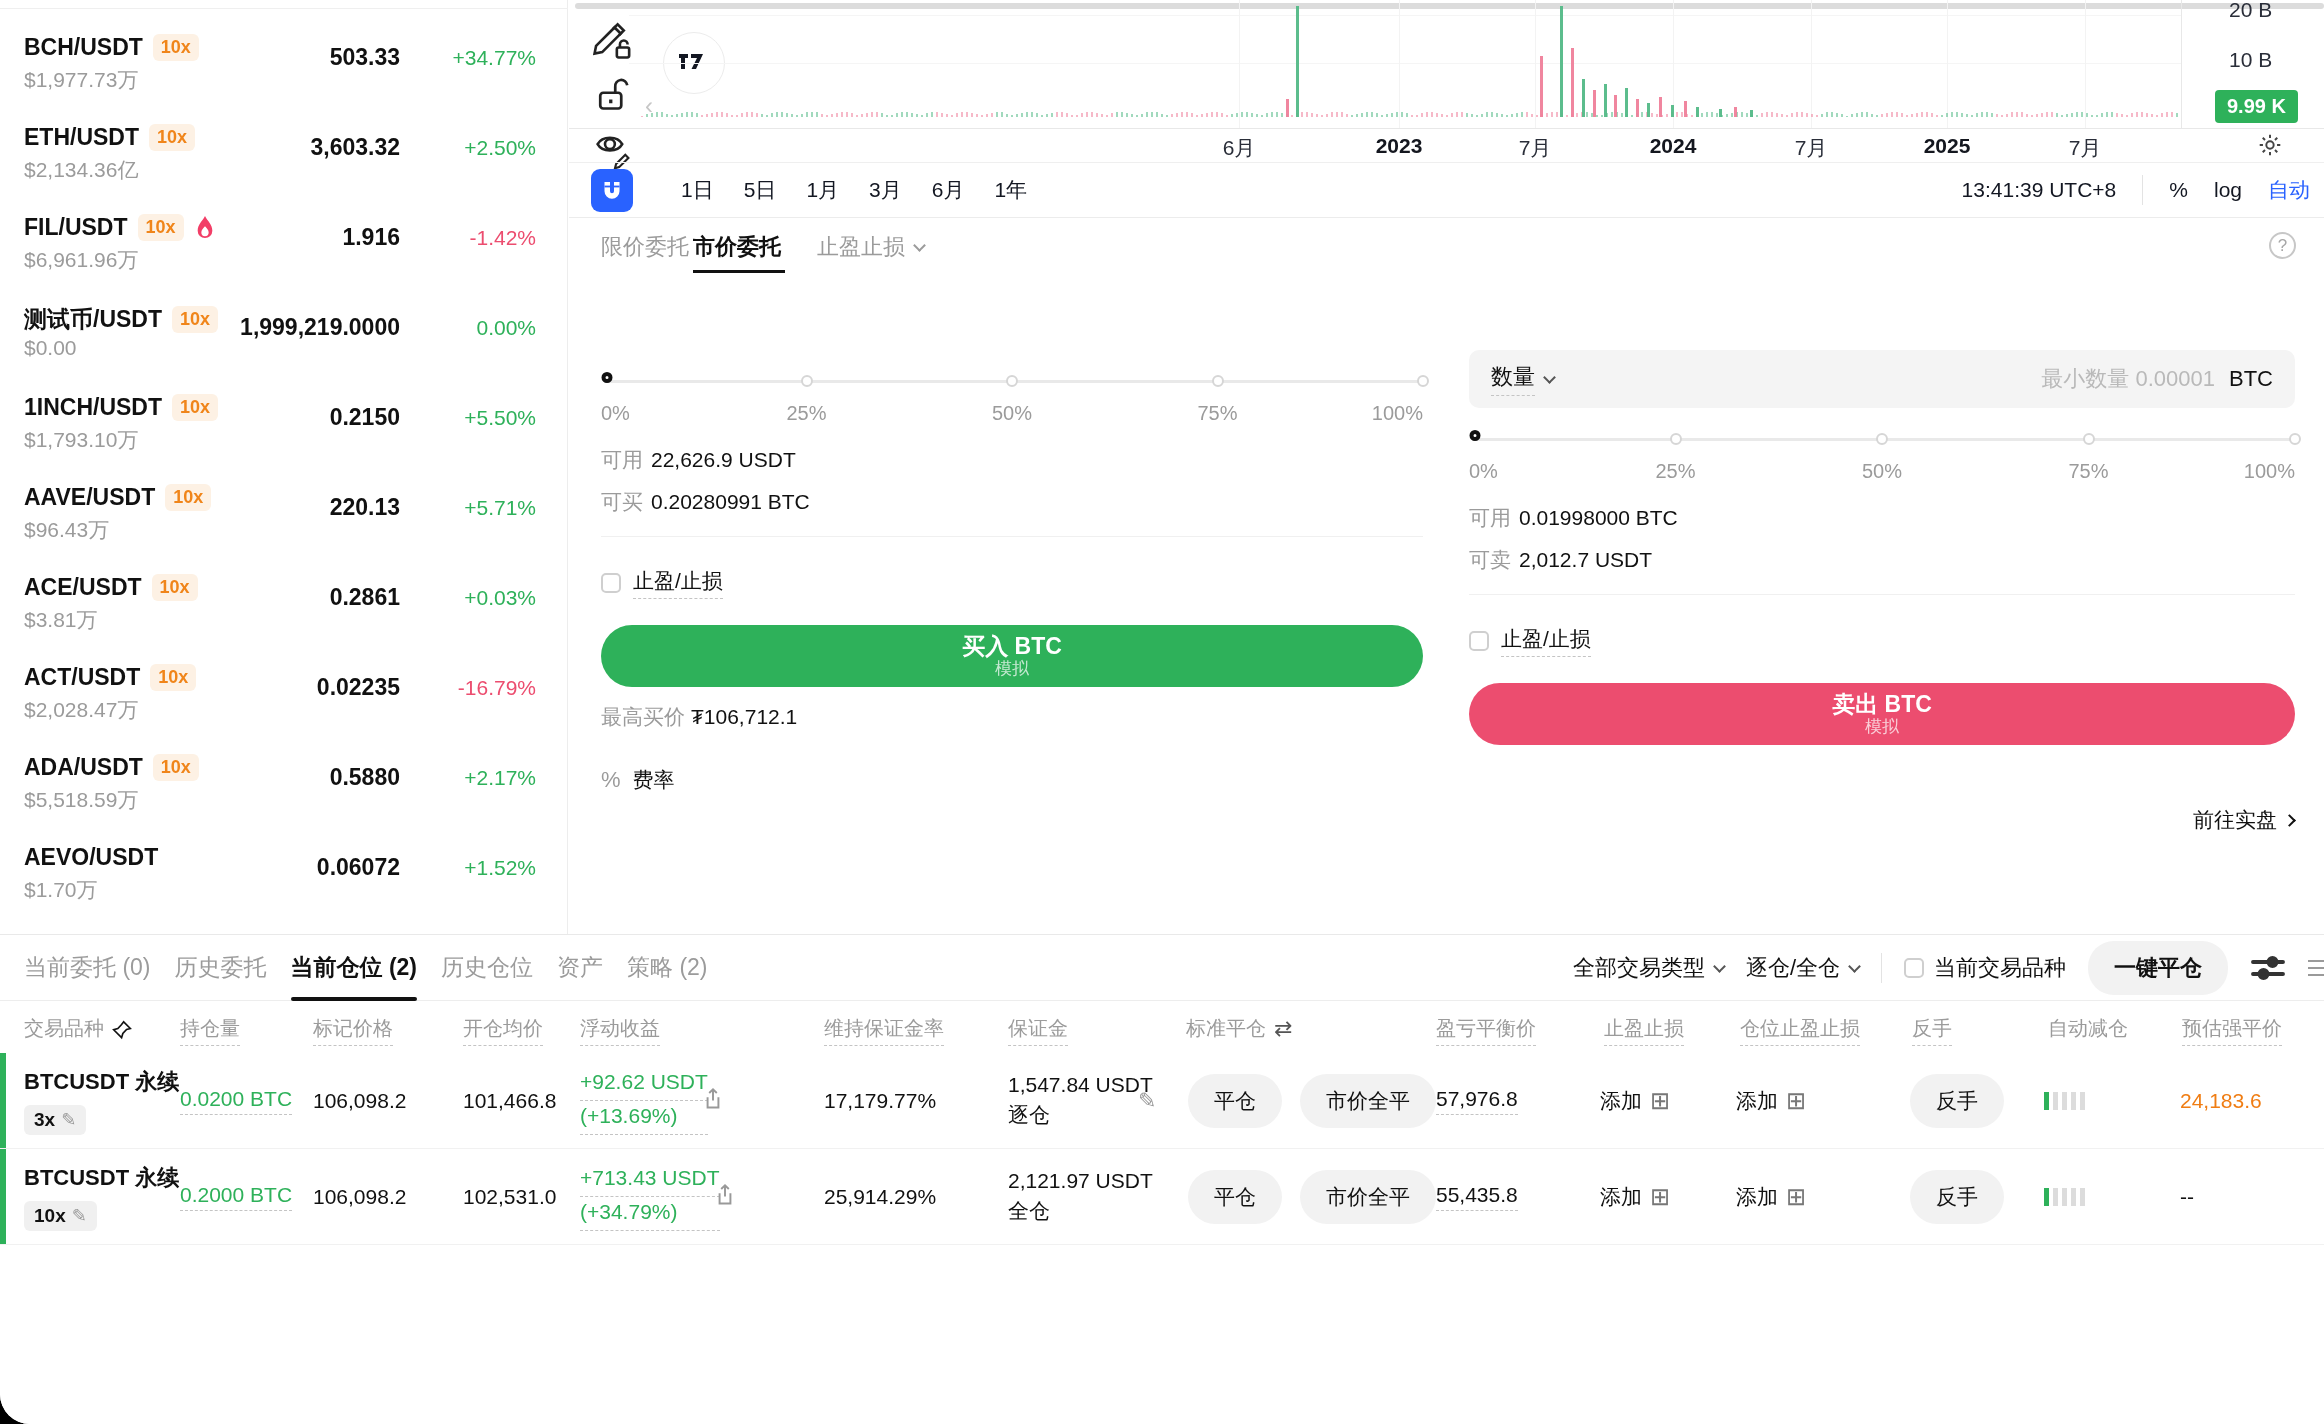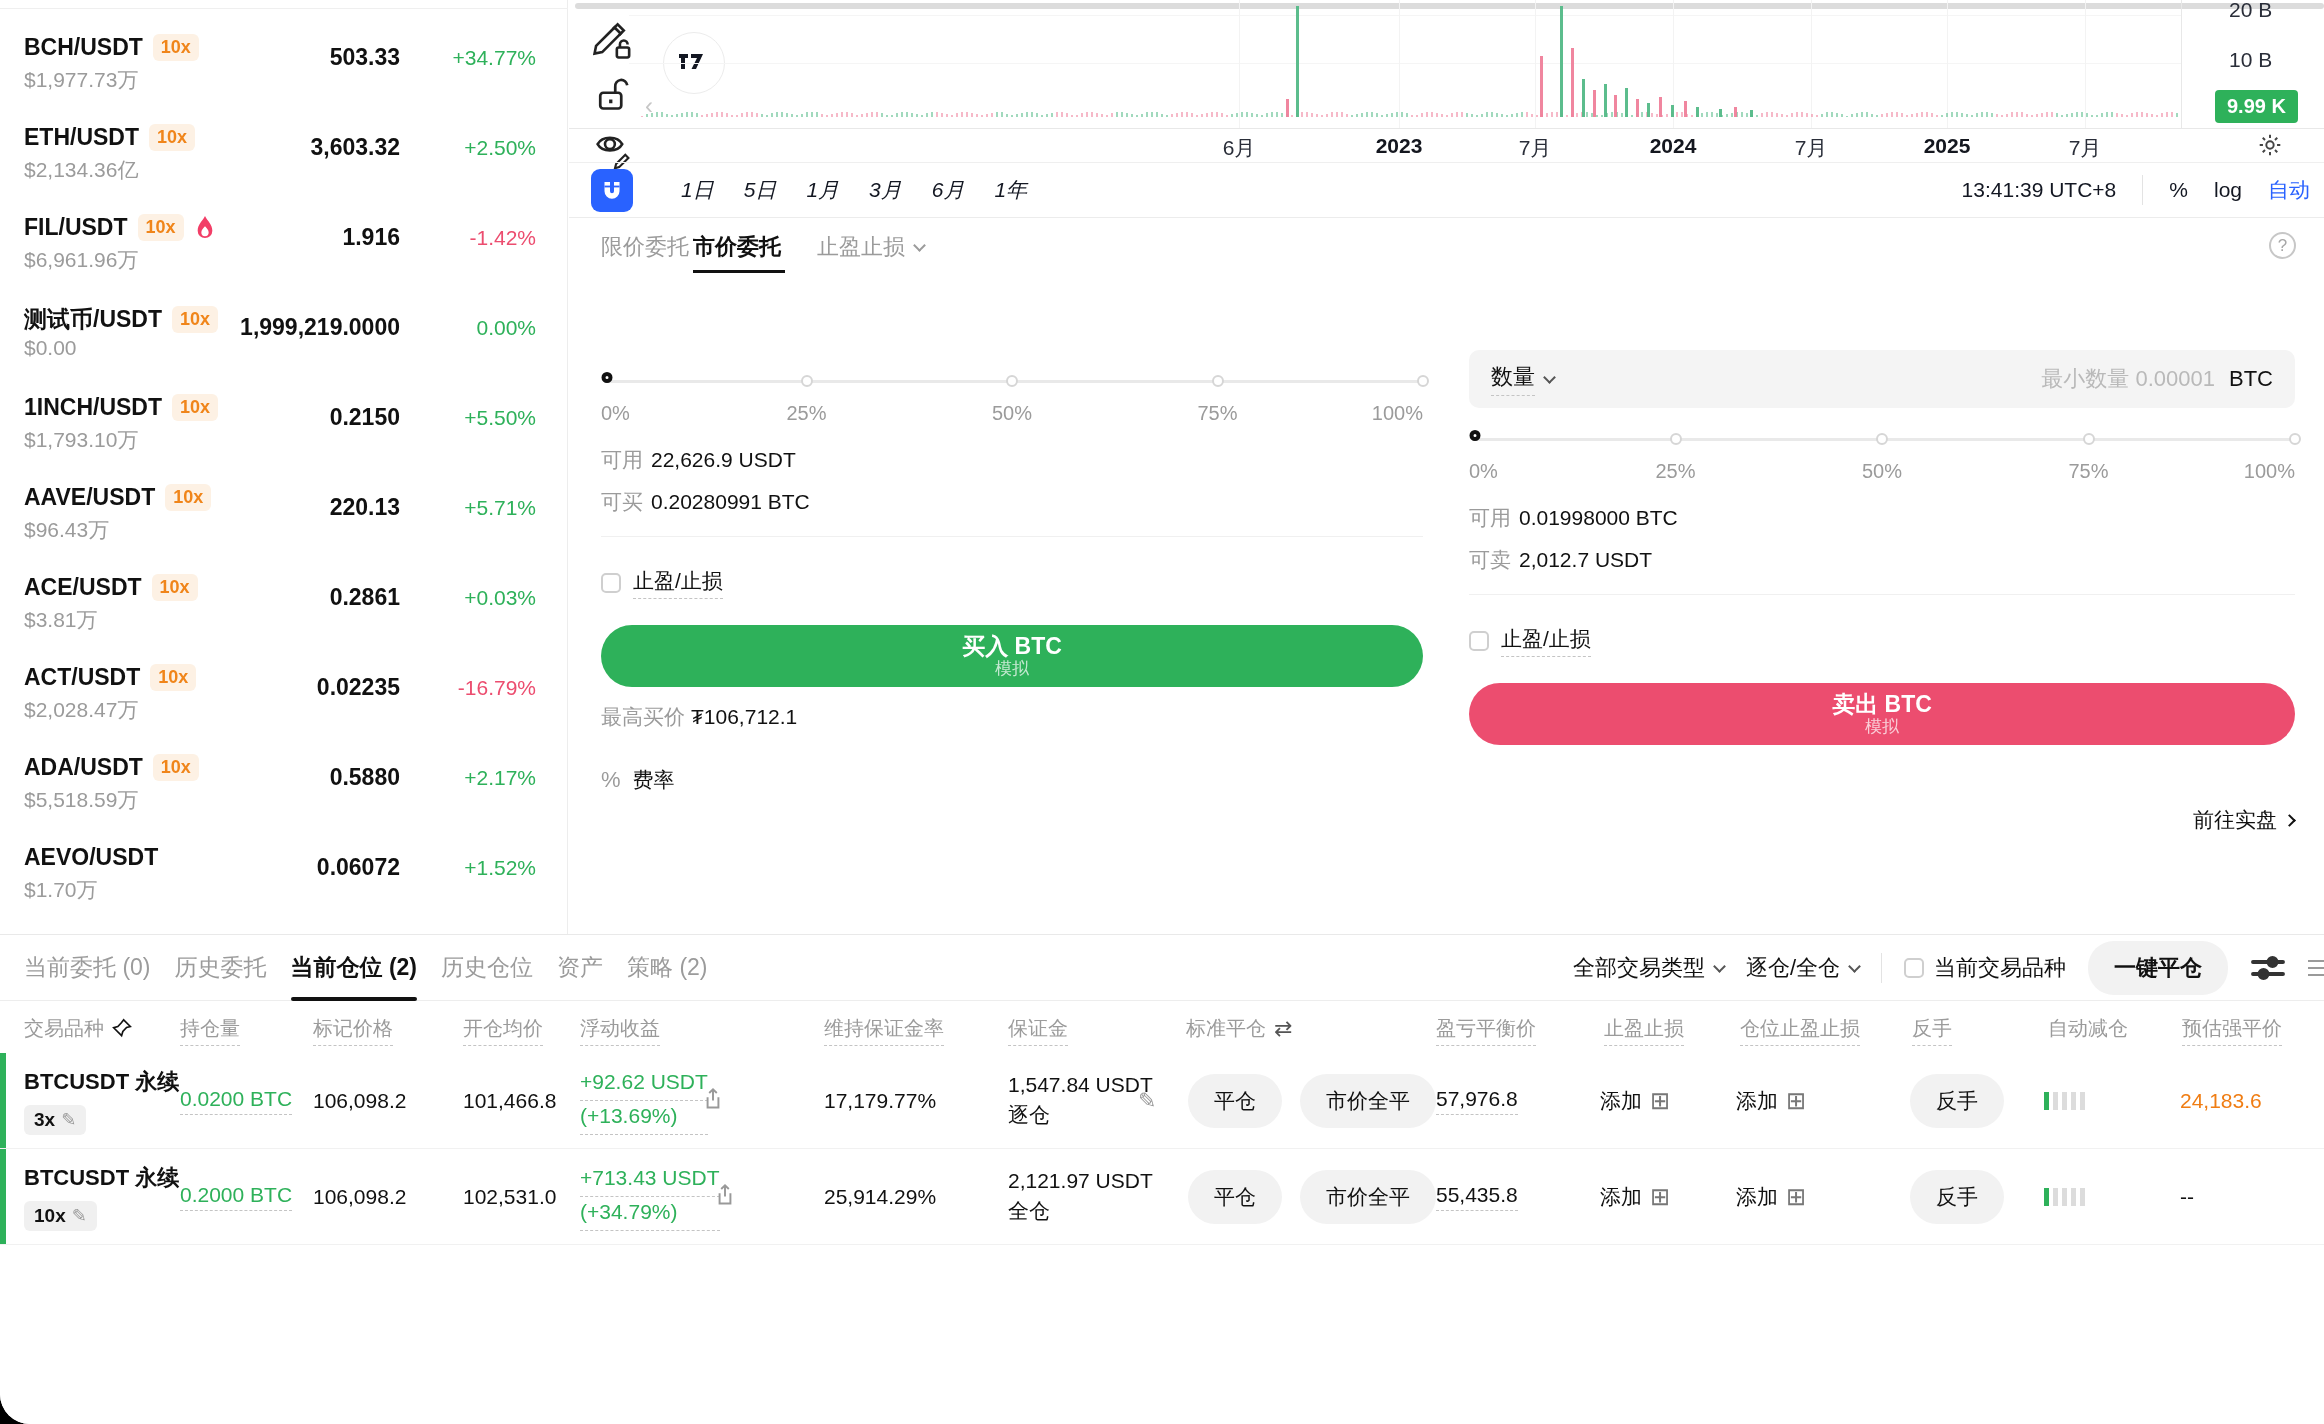--- a/index.html
+++ b/index.html
@@ -40,21 +40,21 @@
   .x-label.year { font-weight:700; color:#14171f; }
   .y-label { position:absolute; left:1660px; font-size:21px; color:#2a2e39; }
   .last-badge { position:absolute; left:1646px; top:90px; background:var(--up); color:#fff;
                 font-size:20px; font-weight:600; border-radius:4px; padding:5px 12px; }
   .axis-gear { position:absolute; left:1688px; top:132px; }
   .chart-toolbar { position:absolute; left:0; top:162px; width:1755px; height:56px; border-top:1px solid #efefef;
                    border-bottom:1px solid #ececec; display:flex; align-items:center; }
   .magnet-btn { position:absolute; left:22px; top:6px; width:42px; height:43px; background:var(--blue);
                 border-radius:9px; display:flex; align-items:center; justify-content:center; cursor:pointer; }
   .intervals { position:absolute; left:112px; display:flex; gap:30px; font-size:21px; color:#131722; }
-  .intervals span { cursor:pointer;font-style:italic; }
+  .intervals span { cursor:pointer; }
   .tb-right { position:absolute; right:14px; display:flex; align-items:center; gap:26px; font-size:21px; color:#131722; }
   .tb-div { width:1px; height:30px; background:#e3e3e3; }
   .auto { color:var(--blue); }
 
   
   .trade { position:absolute; left:569px; top:218px; width:1755px; height:716px; background:#fff; }
   .trade-tabs { position:relative; height:70px; border-bottom:1px solid #ededed; }
   .tab-main { position:absolute; top:16px; font-size:24px; cursor:pointer; }
   .tab-trade { left:32px; font-weight:700; }
   .tab-tools { left:112px; color:#9b9b9b; font-weight:500; }
@@ -118,21 +118,21 @@
   .pos-tab.active::after { content:""; position:absolute; left:0; right:0; bottom:0; height:4px; background:#111; border-radius:2px; }
   .pos-filters { position:absolute; right:8px; top:0; height:66px; display:flex; align-items:center; gap:22px;
                  font-size:22px; color:#111; }
   .filter-dd { display:flex; align-items:center; cursor:pointer; }
   .vdiv { width:1px; height:30px; background:#e3e3e3; }
   .chk-wrap { display:flex; align-items:center; gap:10px; cursor:pointer; }
   .close-all { background:#f2f2f2; border-radius:26px; padding:12px 26px; font-weight:600; cursor:pointer; }
   .hamburger { width:20px; display:flex; flex-direction:column; gap:5px; margin-right:-12px; }
   .hamburger i { height:2px; background:#9a9a9a; }
   .pos-head { position:relative; height:52px; }
-  .ph { position:absolute; top:14px; font-size:20px; color:#9b9b9b; display:flex; align-items:center; gap:8px; }
+  .ph { position:absolute; top:14px; font-size:20px; color:#9b9b9b; display:flex; align-items:flex-end; gap:8px; }
   .pos-row { position:relative; height:96px; border-bottom:1px solid #f1f1f1; }
   .stripe { position:absolute; left:0; top:0; width:6px; height:100%; background:var(--up); }
   .cell { position:absolute; top:50%; transform:translateY(-50%); font-size:21px; }
   .sym { font-size:22px; font-weight:700; }
   .lev-pill { margin-top:8px; display:inline-flex; align-items:center; gap:6px; background:#f0f0f0;
               border-radius:6px; padding:4px 10px; font-size:19px; font-weight:600; cursor:pointer; }
   .pencil { color:#9a9a9a; font-size:18px; }
   .green { color:var(--up); }
   .pnl2 { line-height:30px; }
   .share { position:absolute; top:50%; transform:translateY(-56%); cursor:pointer; }

